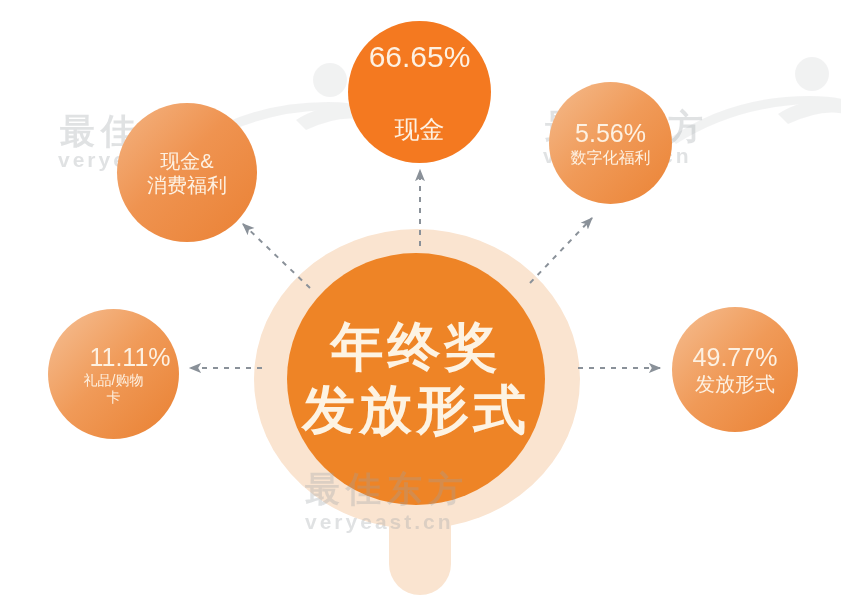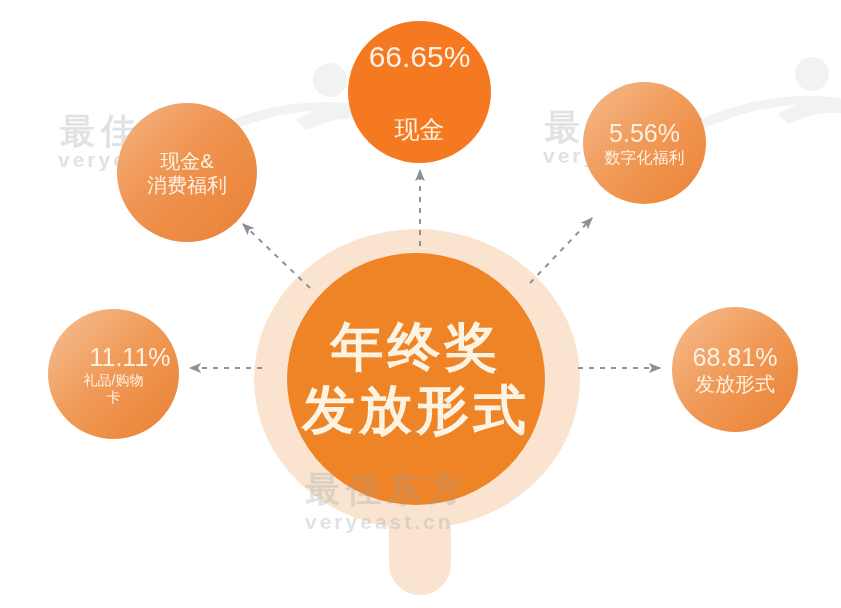--- a/index.html
+++ b/index.html
@@ -119,21 +119,21 @@
 
   .b-mix {
     left: 117px; top: 103px;
     width: 140px; height: 139px;
     background: linear-gradient(135deg, #f3b483 0%, #ef9350 45%, #ea8134 100%);
   }
   .b-mix .pct { font-size: 28px; }
   .b-mix .lbl { font-size: 20px; }
 
   .b-digital {
-    left: 583px; top: 82px;
+    left: 549px; top: 82px;
     width: 123px; height: 122px;
     background: linear-gradient(135deg, #f4bb8d 0%, #f09a58 48%, #eb8335 100%);
   }
   .b-digital .pct { font-size: 25px; }
   .b-digital .lbl { font-size: 16px; }
 
   .b-gift {
     left: 48px; top: 309px;
     width: 131px; height: 130px;
     background: linear-gradient(135deg, #f5c096 0%, #f09a58 48%, #e98031 100%);
@@ -227,17 +227,17 @@
     <div class="lbl">礼品/购物</div>
     <div class="lbl">卡</div>
   </div>
 
   <div class="bubble b-digital">
     <div class="pct">5.56%</div>
     <div class="lbl">数字化福利</div>
   </div>
 
   <div class="bubble b-travel">
-    <div class="pct">68.81%</div>
+    <div class="pct">49.77%</div>
     <div class="lbl">发放形式</div>
   </div>
 
 </div>
 
 </body></html>

